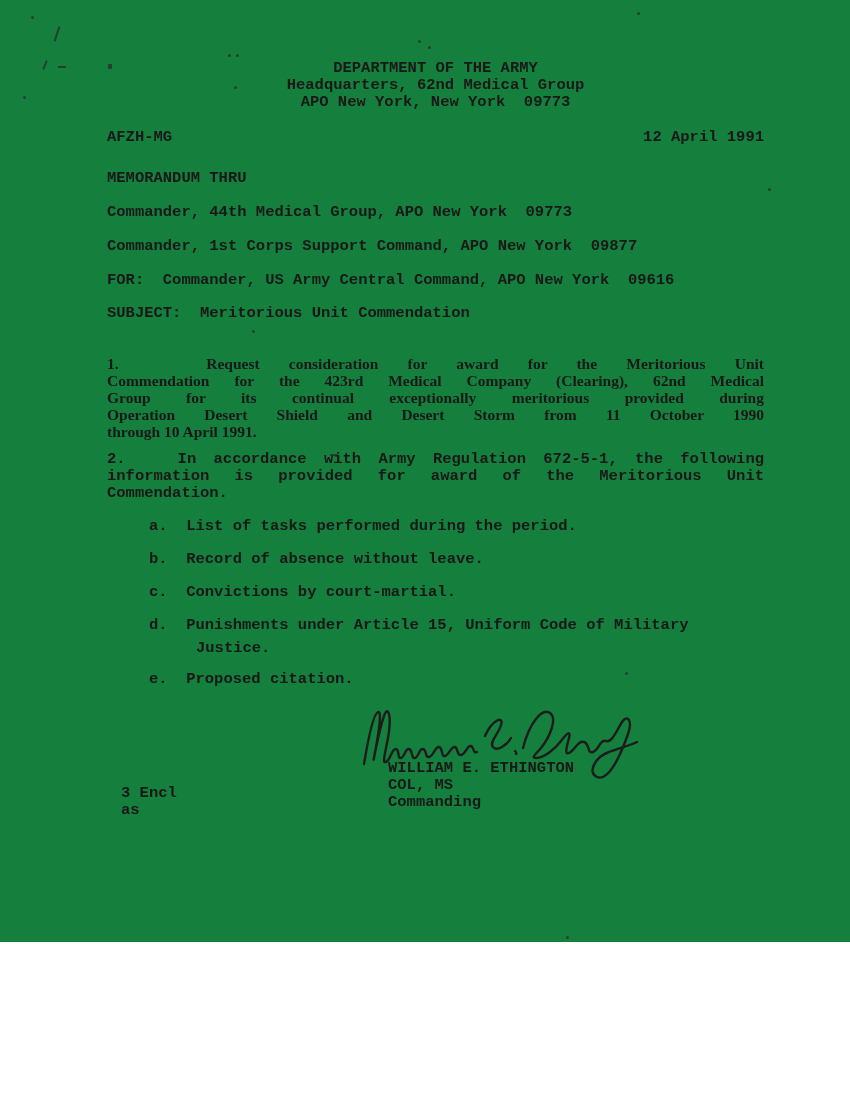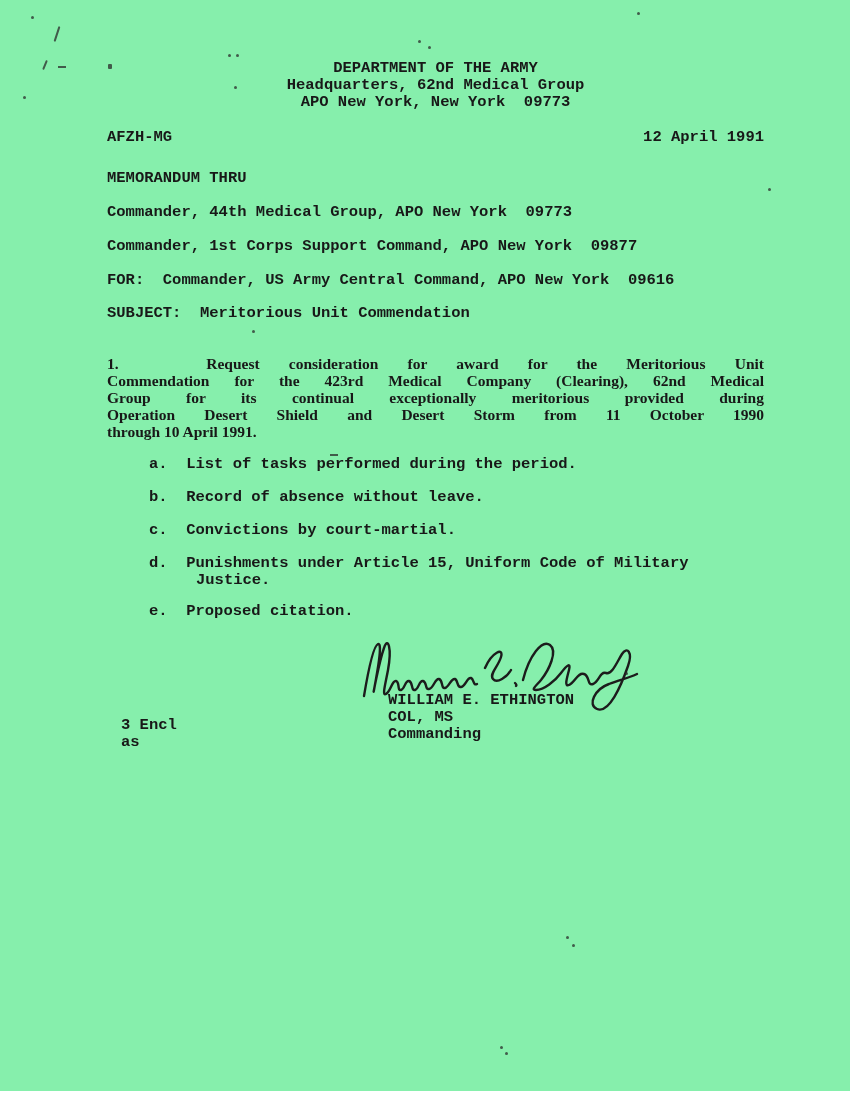--- a/index.html
+++ b/index.html
@@ -3,22 +3,22 @@
 <meta charset="utf-8">
 <style>
   html, body {
     margin: 0;
     padding: 0;
     background: #ffffff;
   }
   .page {
     position: relative;
     width: 850px;
-    height: 1091px;
-    background: #86efac;
+    height: 942px;
+    background: #15803d;
     overflow: hidden;
     font-family: "Liberation Mono", "DejaVu Sans Mono", monospace;
     font-size: 15.5px;
     line-height: 17px;
     font-weight: 700;
     color: #181818;
   }
   .content {
     position: absolute;
     left: 107px;
@@ -40,21 +40,21 @@
   .jline {
     white-space: pre-wrap;
     text-align: justify;
     text-align-last: justify;
   }
   .jline-last {
     white-space: pre-wrap;
     text-align: left;
   }
   .list-item { margin-top: 16px; padding-left: 42px; }
-  .list-wrap { padding-left: 89px; }
+  .list-wrap { padding-left: 89px; margin-top: 6px; }
   .sig-block {
     position: relative;
     height: 140px;
     margin-top: 0;
   }
   .sig-typed { position: absolute; left: 281px; top: 72px; }
   .sig-encl  { position: absolute; left: 14px;    top: 97px; }
   .sig-image {
     position: absolute;
     left: 252px;
@@ -108,20 +108,25 @@
     <div class="subject pre">SUBJECT:  Meritorious Unit Commendation</div>
 
     <div class="para1">
       <div class="jline">1.   Request consideration for award for the Meritorious Unit</div>
       <div class="jline">Commendation for the 423rd Medical Company (Clearing), 62nd Medical</div>
       <div class="jline">Group for its continual exceptionally meritorious provided during</div>
       <div class="jline">Operation Desert Shield and Desert Storm from 11 October 1990</div>
       <div class="jline-last">through 10 April 1991.</div>
     </div>
 
+    <div class="para2">
+      <div class="jline">2.   In accordance with Army Regulation 672-5-1, the following</div>
+      <div class="jline">information is provided for award of the Meritorious Unit</div>
+      <div class="jline-last">Commendation.</div>
+    </div>
 
     <div>
       <div class="list-item pre">a.  List of tasks performed during the period.</div>
       <div class="list-item pre">b.  Record of absence without leave.</div>
       <div class="list-item pre">c.  Convictions by court-martial.</div>
       <div class="list-item">
         <div class="pre" style="padding-left:0">d.  Punishments under Article 15, Uniform Code of Military</div>
         <div class="pre list-wrap" style="padding-left:47px">Justice.</div>
       </div>
       <div class="list-item pre" style="margin-top:14px">e.  Proposed citation.</div>

